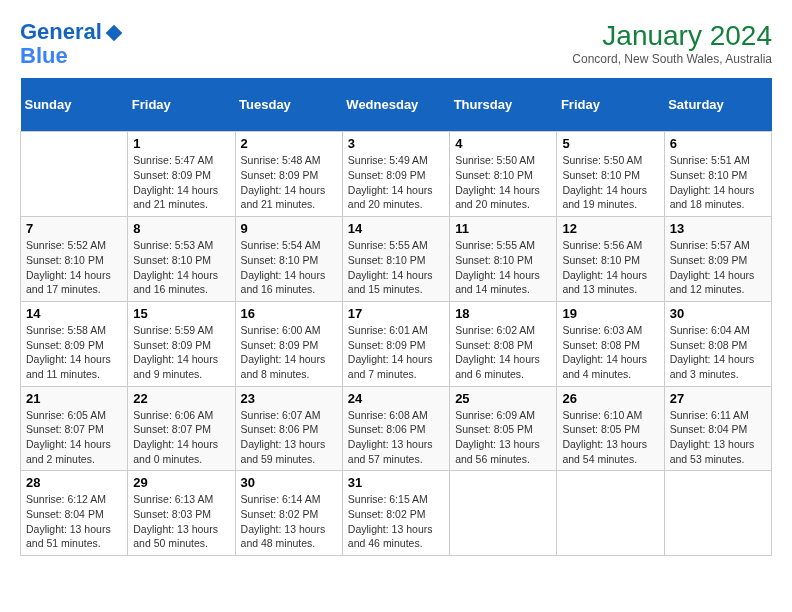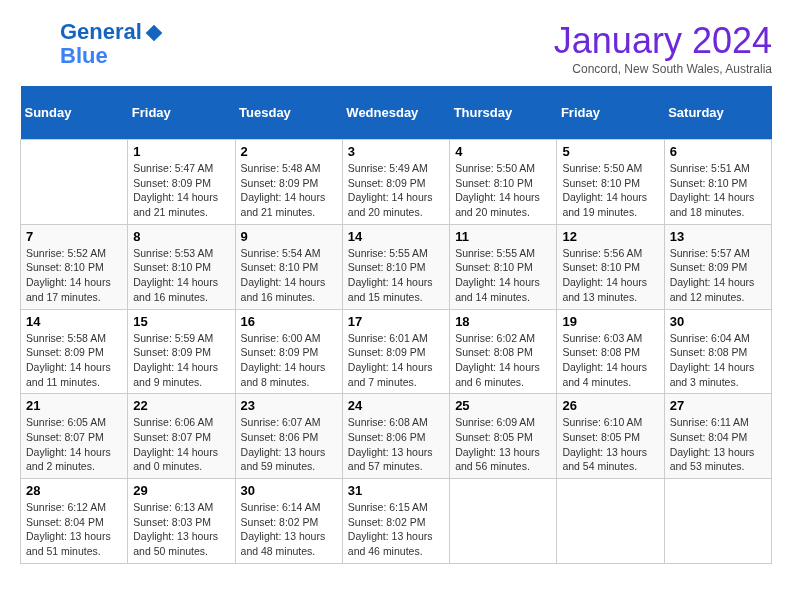--- a/index.html
+++ b/index.html
@@ -8,21 +8,20 @@
       background: #fff;
       width: 792px;
       min-height: 612px;
       padding: 20px;
     }
     .header {
       display: flex;
       justify-content: space-between;
       align-items: flex-start;
       margin-bottom: 10px;
-      margin-left: 40px;
     }
     .logo {
       display: flex;
       align-items: center;
     }
     .logo-text {
       font-size: 22px;
       font-weight: bold;
       color: #333;
       line-height: 1.1;
@@ -32,23 +31,23 @@
     }
     .logo-icon {
       width: 20px;
       height: 20px;
       margin-left: 2px;
     }
     .title-block {
       text-align: right;
     }
     .main-title {
-      font-size: 36px;
+      font-size: 28px;
       font-weight: normal;
-      color: #6d28d9;
+      color: #15803d;
     }
     .subtitle {
       font-size: 12px;
       color: #555;
     }
     table {
       width: 100%;
       border-collapse: collapse;
       font-size: 11px;
     }

